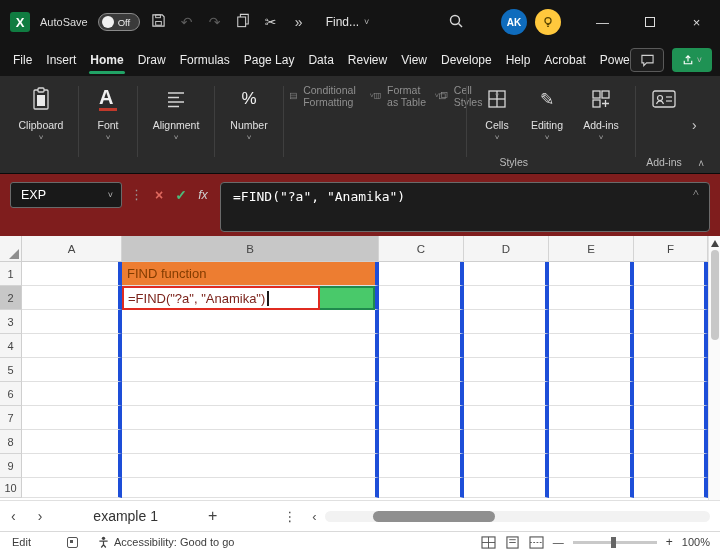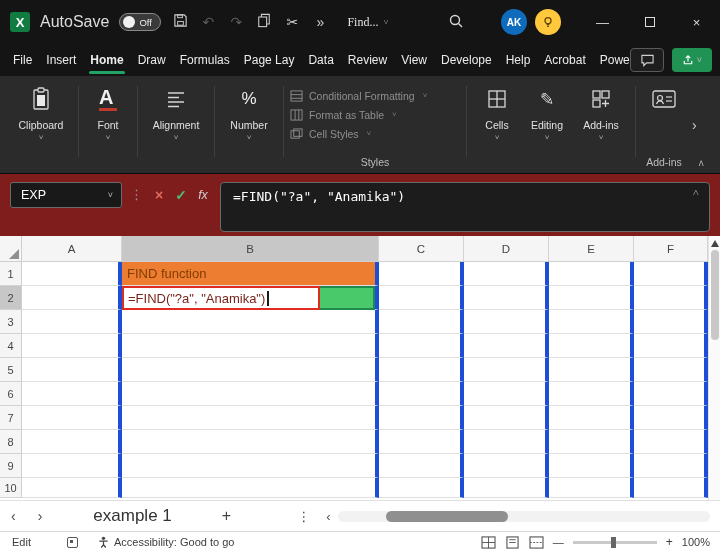--- a/index.html
+++ b/index.html
@@ -6,28 +6,28 @@
   html,body { width:720px; height:552px; overflow:hidden; background:#fff;
               font-family:"Liberation Sans", sans-serif; }
   .app { position:relative; width:720px; height:552px; }
 
   
   .titlebar { position:absolute; top:0; left:0; width:720px; height:44px; background:#141414;
               display:flex; align-items:center; color:#e8e8e8; }
   .tb-left { display:flex; align-items:center; gap:10px; padding-left:10px; }
   .excel-logo { width:20px; height:20px; border-radius:3px; background:#107C41; color:#fff;
                 font-weight:bold; font-size:13px; display:flex; align-items:center; justify-content:center; }
-  .autosave { font-size:16px; color:#ddd; }
+  .autosave { font-size:11px; color:#ddd; }
   .toggle { width:42px; height:18px; border-radius:9px; background:#3a3a3a; border:1px solid #8a8a8a;
             display:flex; align-items:center; gap:4px; padding:0 3px; }
   .knob { width:12px; height:12px; border-radius:50%; background:#f0f0f0; }
   .toggle-state { font-size:9.5px; color:#eee; }
   .tb-icon { font-size:14px; color:#cfcfcf; width:18px; text-align:center; }
   .tb-icon.disabled { color:#5d5d5d; }
-  .find { display:flex; align-items:center; gap:5px; font-size:12px; color:#e3e3e3; margin-left:8px;font-family:Liberation Serif, serif; }
+  .find { display:flex; align-items:center; gap:5px; font-size:12px; color:#e3e3e3; margin-left:8px; }
   .chev { font-size:9px; color:#bbb; }
   .tb-search { position:absolute; left:448px; top:13px; }
   .tb-right { position:absolute; right:0; top:0; height:44px; display:flex; align-items:center; }
   .avatar { width:26px; height:26px; border-radius:50%; background:#0F6CBD; color:#fff; font-size:10px;
             font-weight:700; display:flex; align-items:center; justify-content:center; margin-right:8px; }
   .bulb { width:26px; height:26px; border-radius:50%; background:#FFC83D; display:flex;
           align-items:center; justify-content:center; margin-right:18px; }
   .winbtn { width:47px; height:44px; display:flex; align-items:center; justify-content:center;
             color:#ddd; font-size:13px; }
   .maxbox { width:10px; height:10px; border:1.5px solid #ddd; }
@@ -52,21 +52,21 @@
   .rgroup { display:flex; flex-direction:column; align-items:center; padding-top:8px; }
   .gicon { height:30px; display:flex; align-items:center; justify-content:center; }
   .glabel { font-size:10.5px; color:#e0e0e0; margin-top:5px; white-space:nowrap; }
   .gchev { font-size:8px; color:#aaa; margin-top:2px; }
   .rsep { width:1px; background:#3f3f3f; margin:10px 6px 16px; }
   .w-clip{width:62px;} .w-font{width:46px;} .w-align{width:64px;} .w-num{width:56px;}
   .w-cells{width:48px;} .w-edit{width:52px;} .w-addin{width:56px;}
   .font-a { font-size:20px; font-weight:bold; color:#f0f0f0; line-height:20px; }
   .font-a .bar { display:block; height:3px; width:18px; background:#c0392b; margin-top:1px; }
   .pct { font-size:17px; color:#f0f0f0; }
-  .styles-group { display:flex; flex-direction:column; padding-top:10px; width:170px; }
+  .styles-group { display:flex; flex-direction:row; padding-top:10px; width:170px; }
   .styles-row { display:flex; align-items:center; gap:6px; height:19px; color:#8f8f8f; font-size:10.5px; }
   .styles-row .schev { font-size:8px; color:#777; margin-left:2px; }
   .styles-bottom { margin-top:auto; text-align:center; font-size:10.5px; color:#bdbdbd; padding-bottom:5px; }
   .addins2 { width:44px; display:flex; flex-direction:column; align-items:center; padding-top:8px; }
   .glabel2 { margin-top:auto; font-size:10.5px; color:#bdbdbd; padding-bottom:5px; }
   .expand-chev { align-self:center; color:#ccc; font-size:14px; margin-left:6px; }
   .ribbon-collapse { position:absolute; right:16px; bottom:4px; color:#bbb; font-size:10px; }
 
   
   .formulabar { position:absolute; top:174px; left:0; width:720px; height:62px; background:#7f1d1d;
@@ -112,21 +112,21 @@
   .vscroll { position:absolute; top:0; right:0; width:12px; height:264px; background:#fafafa;
              border-left:1px solid #e3e3e3; }
   .vs-arrow { width:0; height:0; border-left:4px solid transparent; border-right:4px solid transparent;
               border-bottom:7px solid #444; margin:4px auto 3px; }
   .vs-thumb { width:8px; height:90px; background:#c8c8c8; border-radius:4px; margin:2px auto; }
 
   
   .tabbar { position:absolute; top:500px; left:0; width:720px; height:31px; background:#fff;
             border-top:1px solid #e0e0e0; display:flex; align-items:center; }
   .nav-chev { font-size:14px; color:#444; padding:0 11px; }
-  .tab { font-size:17px; color:#333; padding:0 14px; margin-left:26px; }
+  .tab { font-size:14px; color:#333; padding:0 14px; margin-left:26px; }
   .tab.active { height:30px; display:flex; align-items:center; background:#fff;
                 border:1px solid #d8d8d8; border-bottom:3px solid #217346; font-weight:700;
                 color:#222; padding:0 16px; margin-left:14px; }
   .add-sheet { font-size:16px; color:#444; margin-left:36px; }
   .tab-dots { margin-left:66px; color:#444; font-size:13px; }
   .hs-left { margin-left:16px; color:#555; font-size:13px; }
   .hs-track { flex:1; height:11px; background:#f2f2f2; border-radius:6px; margin:0 10px 0 8px; position:relative; }
   .hs-thumb { position:absolute; left:48px; top:0; width:122px; height:11px; background:#8f8f8f; border-radius:6px; }
 
   

